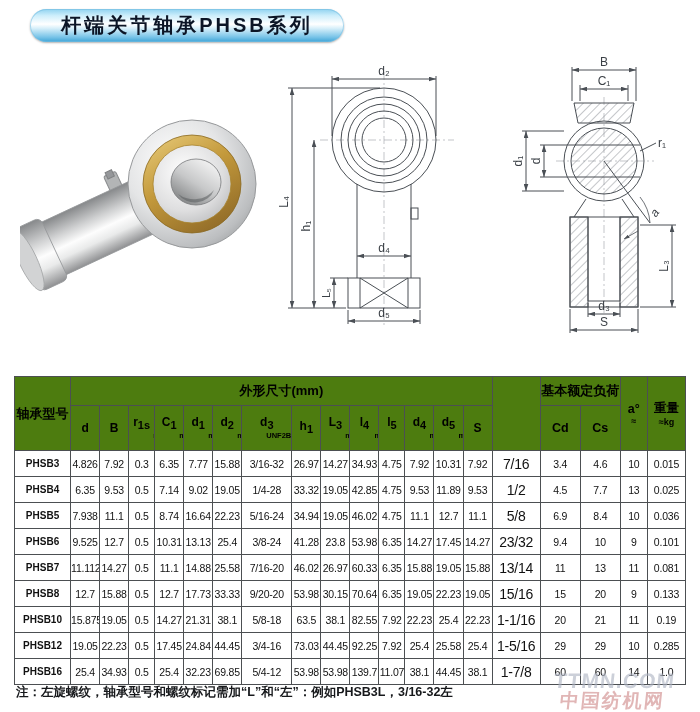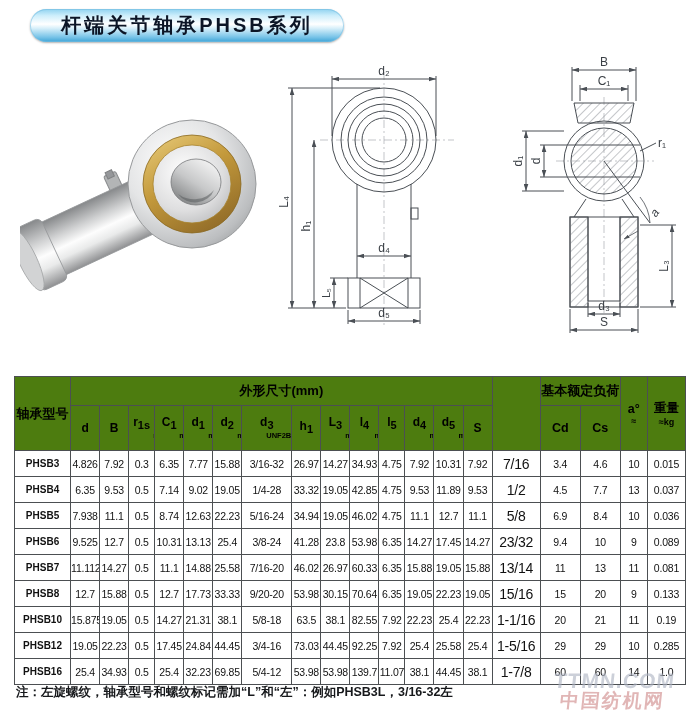--- a/index.html
+++ b/index.html
@@ -311,29 +311,29 @@
         <td>19.05</td>
         <td>42.85</td>
         <td>4.75</td>
         <td>9.53</td>
         <td>11.89</td>
         <td>9.53</td>
         <td class="inch">1/2</td>
         <td>4.5</td>
         <td>7.7</td>
         <td>13</td>
-        <td>0.037</td>
+        <td>0.025</td>
       </tr>
       <tr>
         <td class="model">PHSB5</td>
         <td>7.938</td>
         <td>11.1</td>
         <td>0.5</td>
         <td>8.74</td>
-        <td>12.63</td>
+        <td>16.64</td>
         <td>22.23</td>
         <td>5/16-24</td>
         <td>34.94</td>
         <td>19.05</td>
         <td>46.02</td>
         <td>4.75</td>
         <td>11.1</td>
         <td>12.7</td>
         <td>11.1</td>
         <td class="inch">5/8</td>
@@ -355,21 +355,21 @@
         <td>23.8</td>
         <td>53.98</td>
         <td>6.35</td>
         <td>14.27</td>
         <td>17.45</td>
         <td>14.27</td>
         <td class="inch">23/32</td>
         <td>9.4</td>
         <td>10</td>
         <td>9</td>
-        <td>0.089</td>
+        <td>0.101</td>
       </tr>
       <tr>
         <td class="model">PHSB7</td>
         <td>11.112</td>
         <td>14.27</td>
         <td>0.5</td>
         <td>11.1</td>
         <td>14.88</td>
         <td>25.58</td>
         <td>7/16-20</td>

